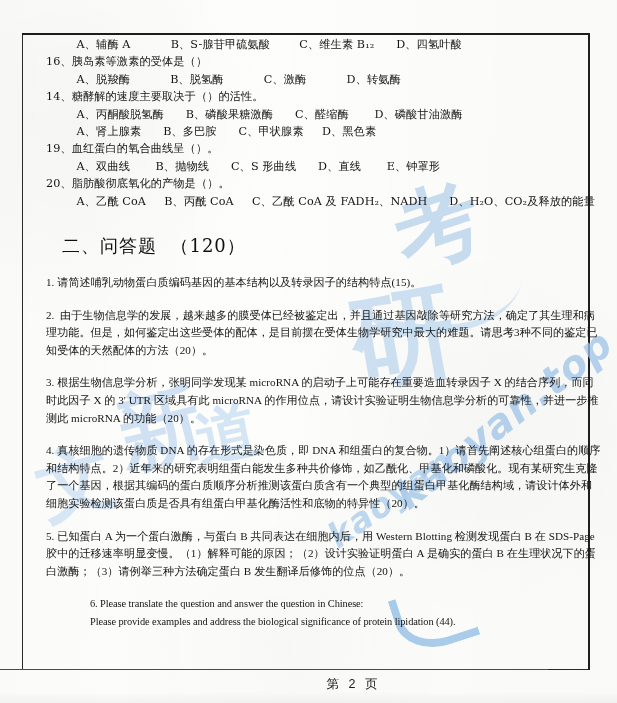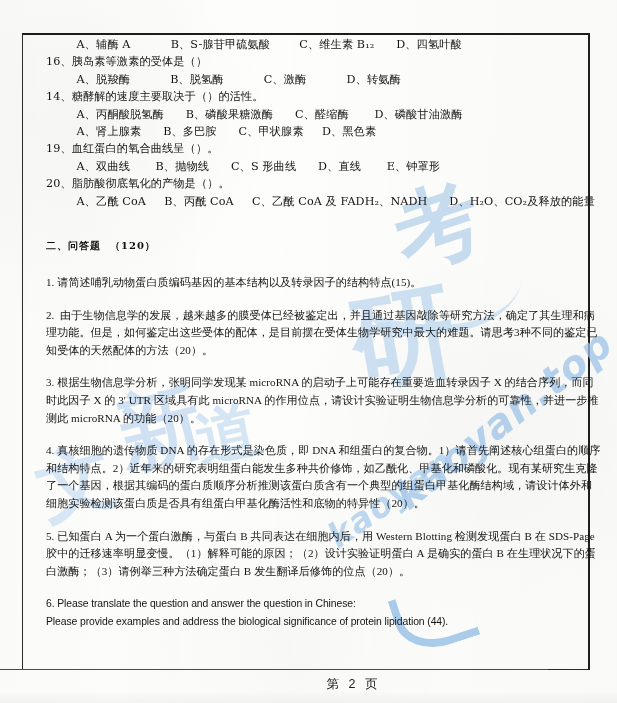--- a/index.html
+++ b/index.html
@@ -87,47 +87,49 @@
     padding-left: 16px;
   }
   .q-line { }
 
   
   #mcq-block .line { }
 
   
   #section-heading {
     margin-top: 26px;
-    font-size: 10px;
-    font-weight: bold;
+    font-size: 18px;
+    font-weight: normal;
     letter-spacing: 1px;
     line-height: 20px;
     color: #101010;
     white-space: pre;
+    margin-left: 16px;
   }
 
   
   #essay-block {
     margin-top: 18px;
   }
   .essay-q {
     margin-bottom: 15px;
   }
   .essay-q .line {
     font-size: 11.1px;
     line-height: 17.6px;
     white-space: pre-wrap;
     letter-spacing: 0.05px;
     font-family: Liberation Serif, serif;
   }
   .essay-q.english .line {
-    font-family: Liberation Sans, sans-serif;
+    font-family: Liberation Serif, serif;
     font-size: 10.4px;
     letter-spacing: -0.1px;
     line-height: 17.5px;
+    margin-left: 44px;
   }
 
   
   #page-footer {
     position: absolute;
     left: 0;
     top: 676px;
     width: 617px;
     text-align: center;
     padding-left: 90px;

